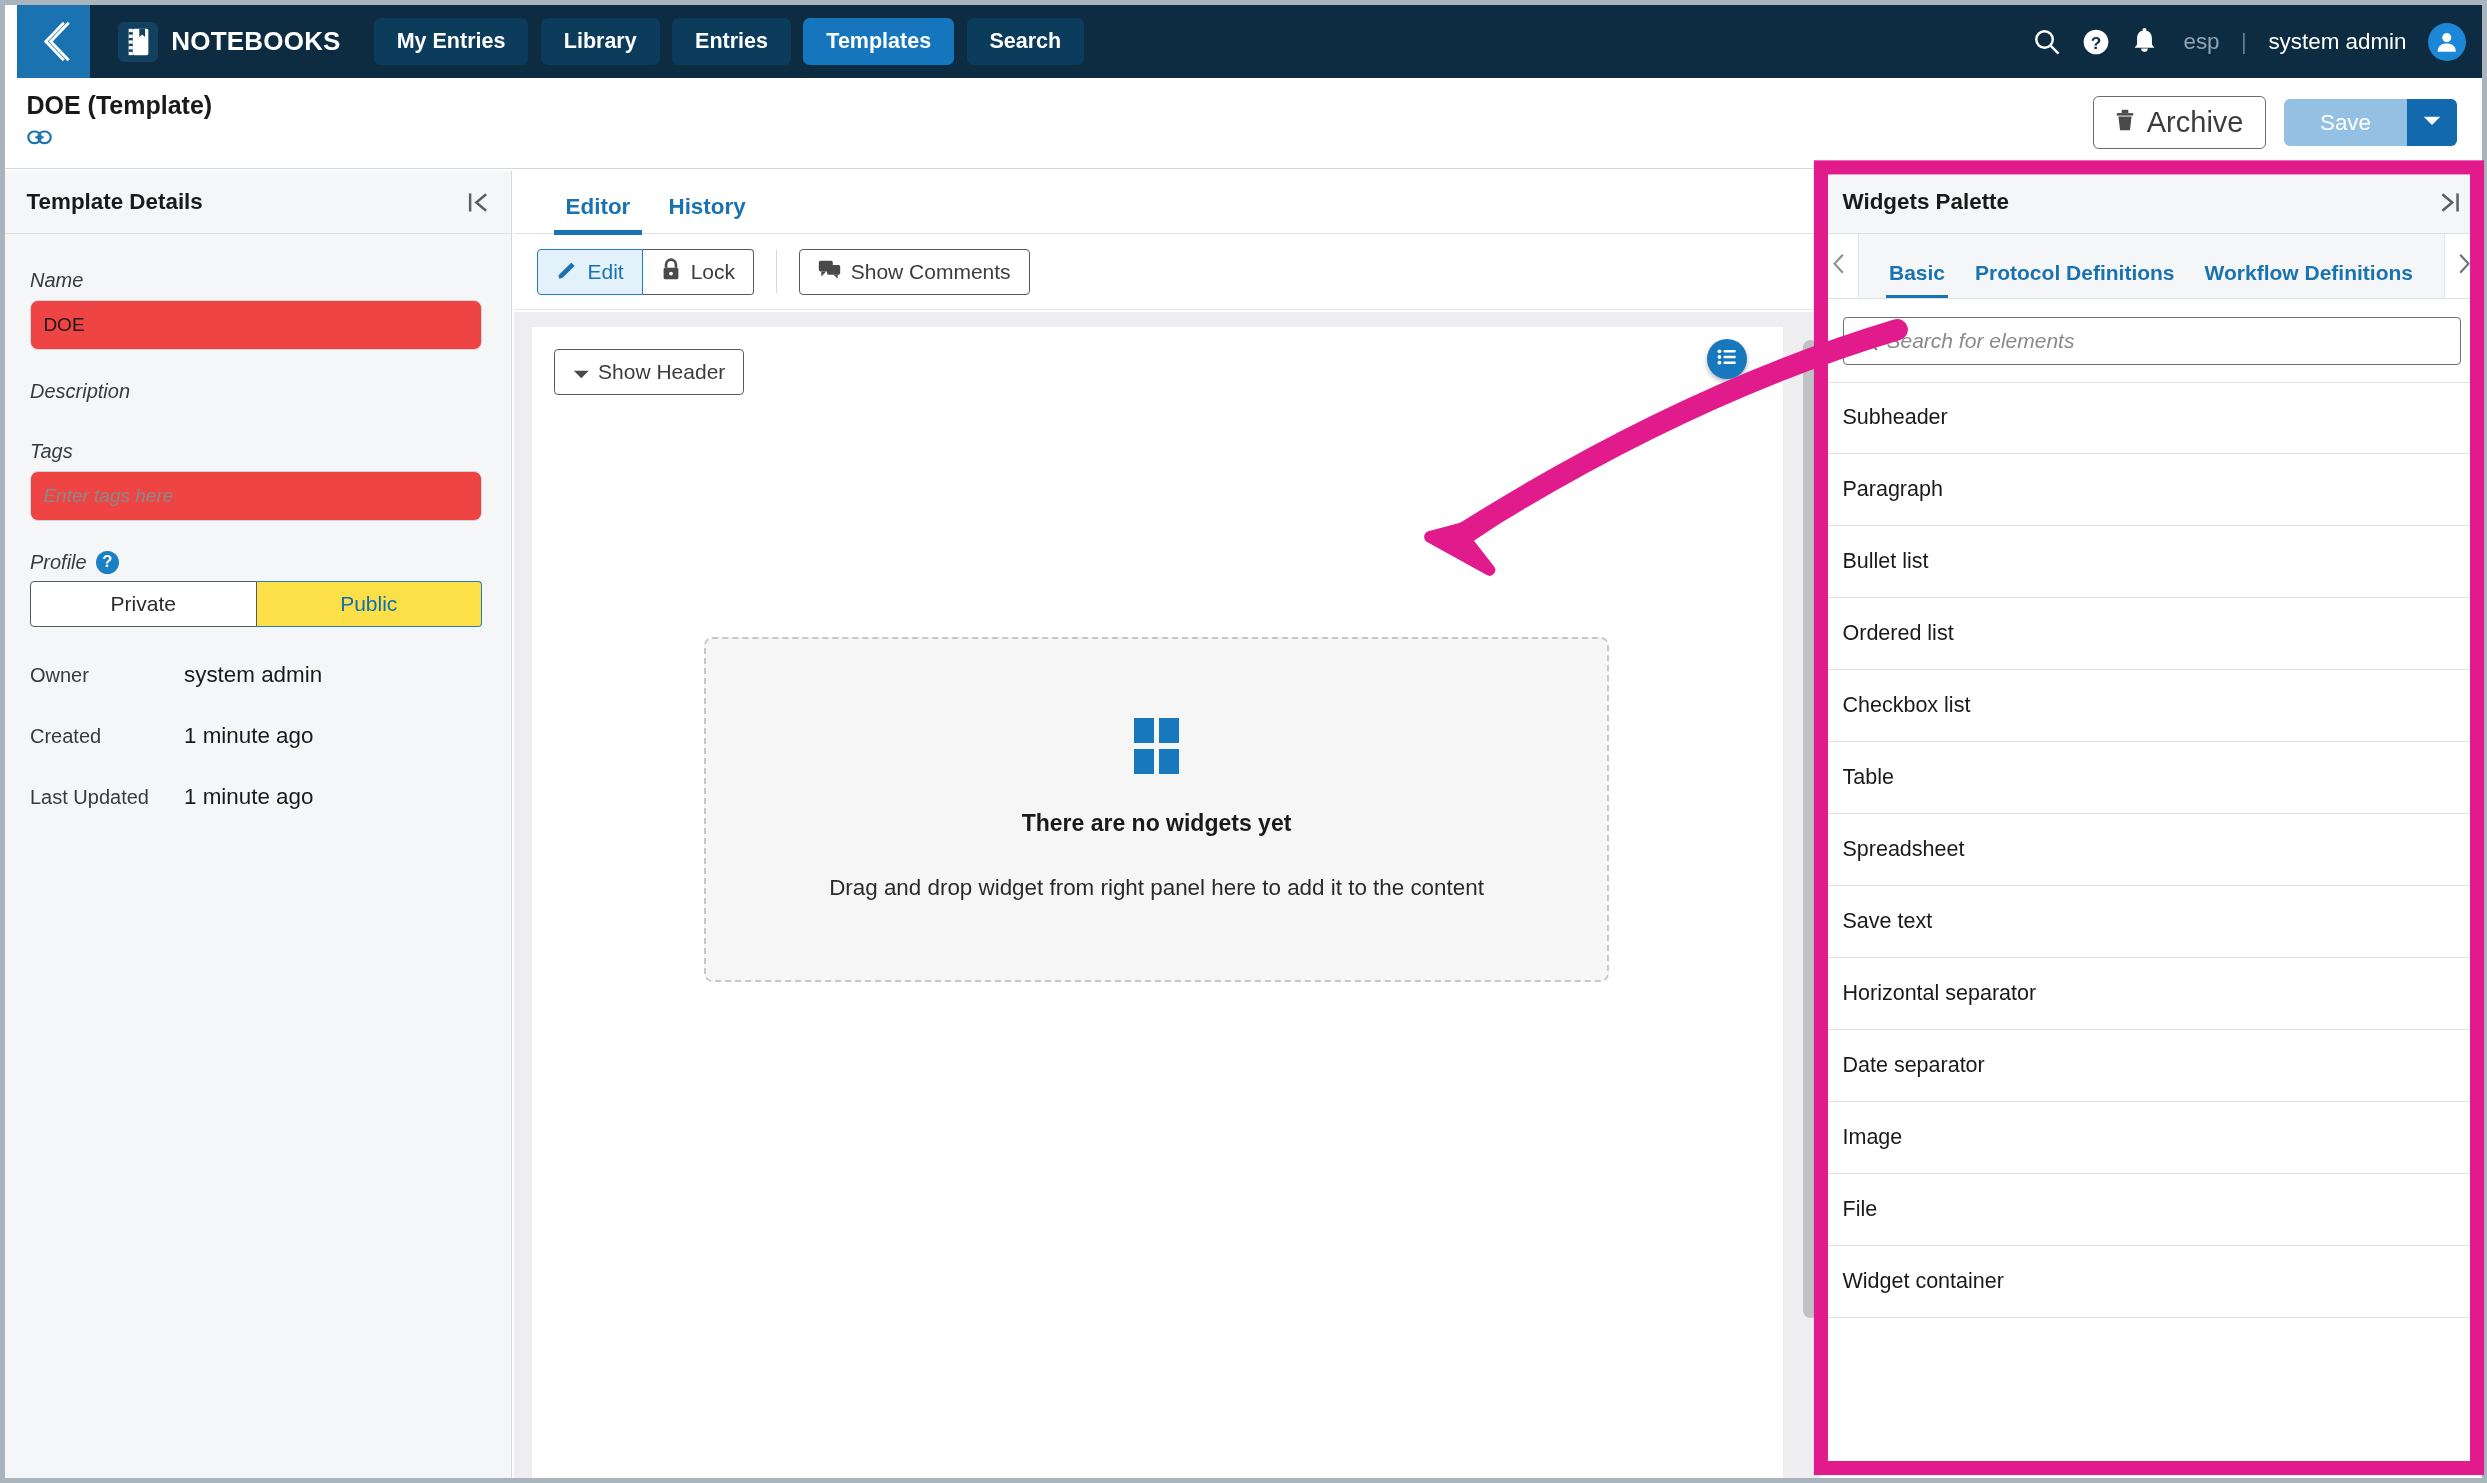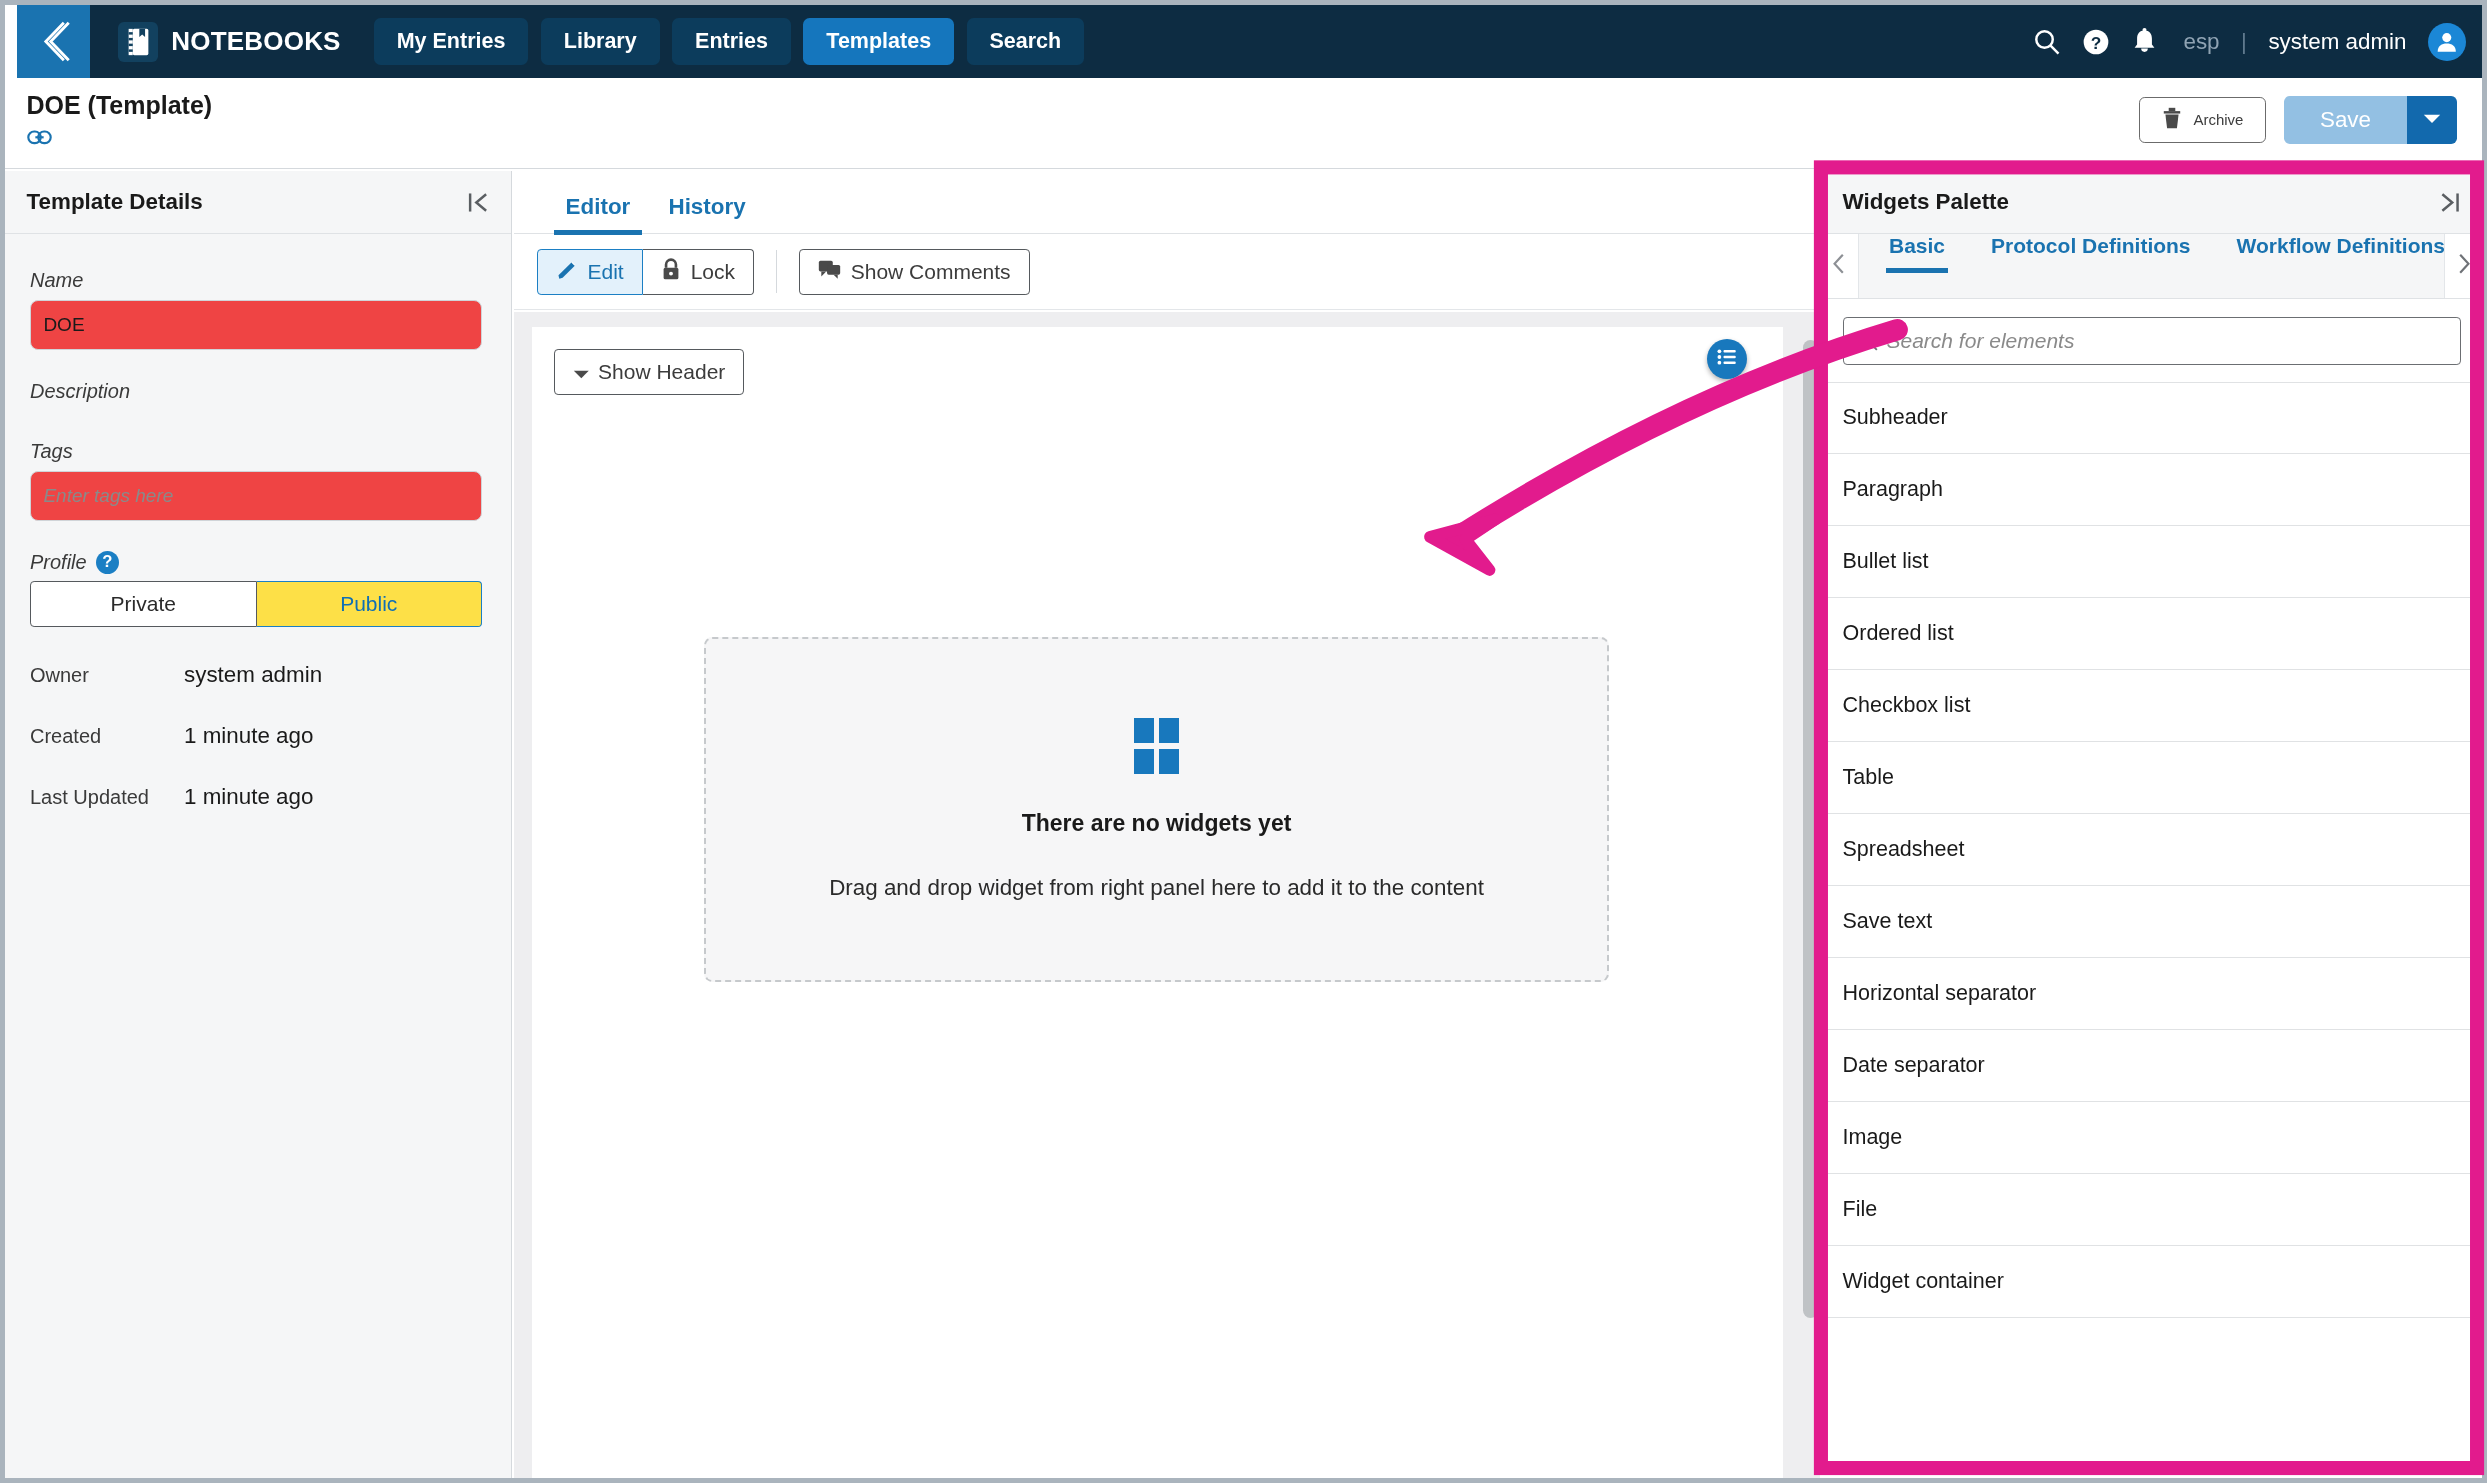--- a/index.html
+++ b/index.html
@@ -79,21 +79,21 @@
   }
   .title-link-icon { position: absolute; left: 21.5px; top: 51px; cursor: pointer; }
   .title-actions {
     position: absolute; right: 25px; top: 18px;
     display: flex; align-items: center; gap: 18px;
   }
   .btn-archive {
     display: flex; align-items: center; gap: 11.6px;
     border: 1.7px solid #6b6b6b; border-radius: 5.8px;
     background: #ffffff; color: #3c3c3c;
-    font-size: 15px; padding: 9px 21.5px; cursor: pointer;
+    font-size: 29px; padding: 9px 21.5px; cursor: pointer;
     font-family: "Liberation Sans", sans-serif;
   }
   .save-group { display: flex; }
   .btn-save {
     background: #93c0e3; color: #ffffff;
     font-size: 22.4px; border: none;
     padding: 10.8px 36px; border-radius: 5.8px 0 0 5.8px;
     cursor: pointer; font-family: "Liberation Sans", sans-serif;
   }
   .btn-save-caret {
@@ -273,22 +273,22 @@
     height: 65px; display: flex; align-items: stretch;
     background: #f5f6f7; border-bottom: 1.7px solid #dfe2e5;
   }
   .rp-arrow {
     width: 38px; display: flex; align-items: center; justify-content: center;
     cursor: pointer; background: #ffffff; color: #8d9095; font-size: 25px;
     border-right: 1.7px solid #e3e6e9;
   }
   .rp-arrow.right { border-right: none; border-left: 1.7px solid #e3e6e9; }
   .rp-tabs {
-    flex: 1; display: flex; align-items: flex-start;
-    overflow: hidden; padding-left: 15px; gap: 16px;
+    flex: 1; display: flex; align-items: flex-end;
+    overflow: hidden; padding-left: 15px; gap: 0;
   }
   .rp-tab {
     font-size: 21px; font-weight: bold; color: #1a73b0;
     padding: 0 15px 13.3px 15px; cursor: pointer;
     white-space: nowrap; position: relative;
   }
   .rp-tab.active::after {
     content: ""; position: absolute; left: 11.6px; right: 11.6px; bottom: -1.7px;
     height: 5px; background: #1a73b0;
   }

